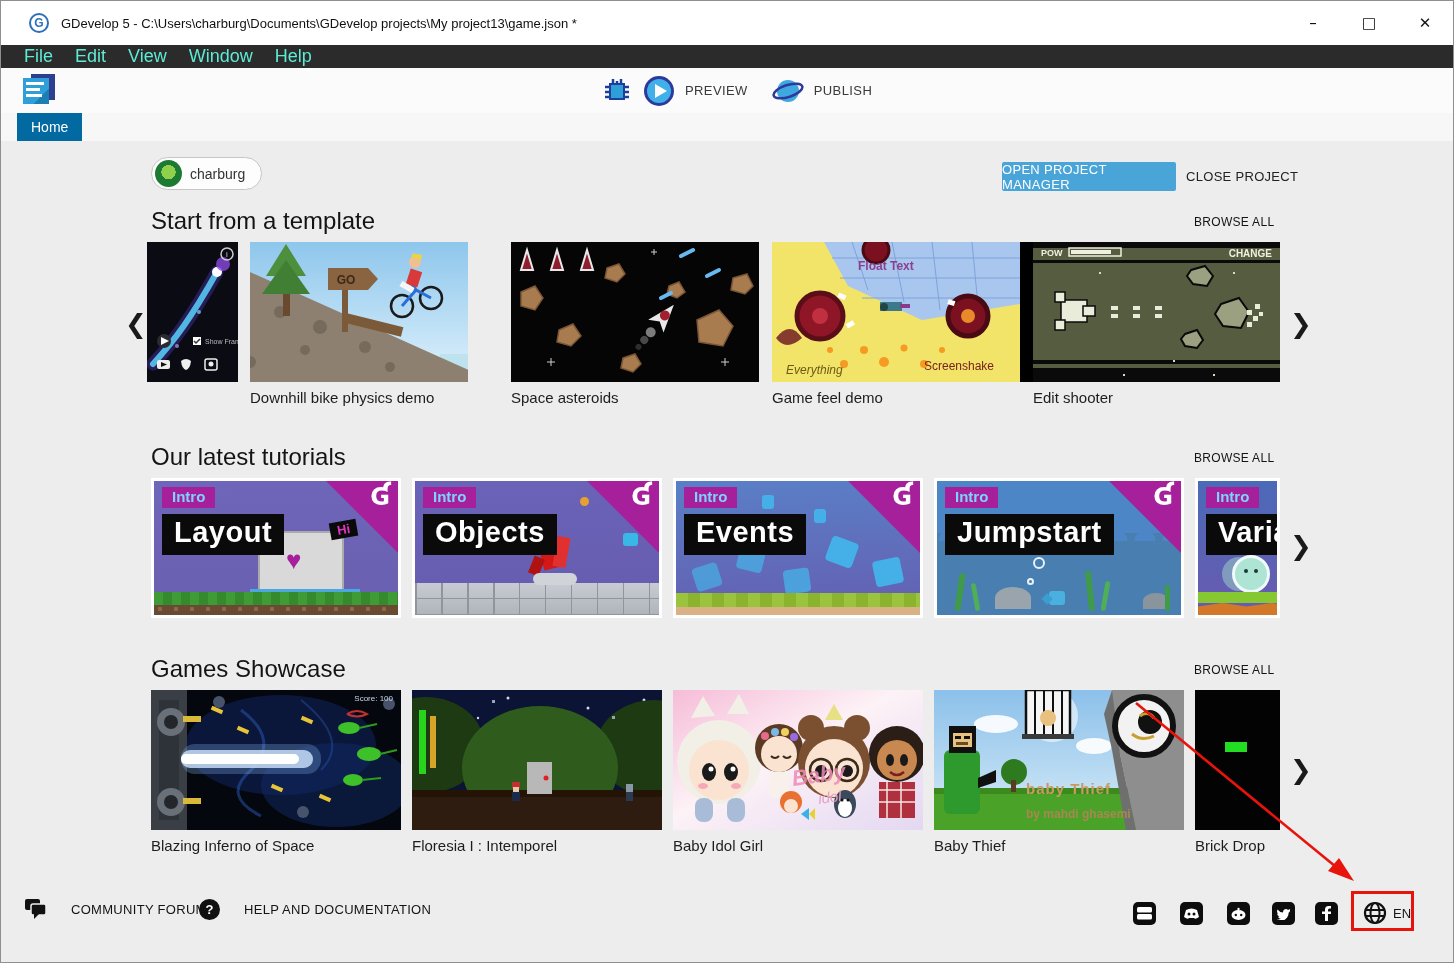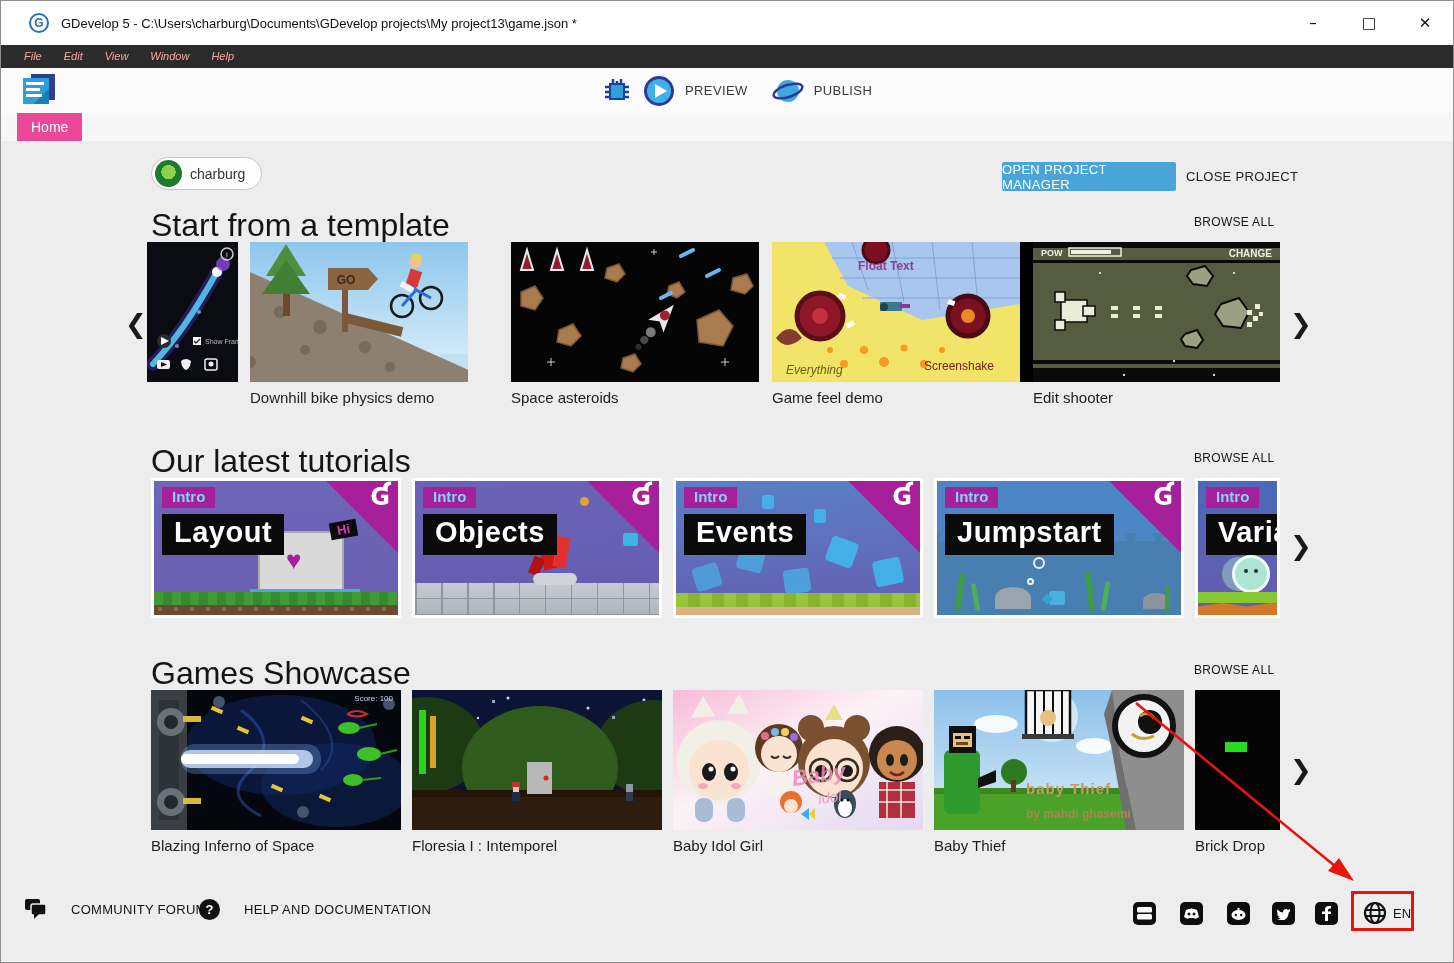--- a/index.html
+++ b/index.html
@@ -14,56 +14,56 @@
               border:2px solid #2d6fb8; color:#2d6fb8; font-weight:bold; font-size:12px;
               display:flex; align-items:center; justify-content:center; }
   .title-text { margin-left:12px; font-size:13px; color:#111; }
   .win-controls { position:absolute; right:0; top:0; height:44px; display:flex; }
   .win-btn { width:56px; height:44px; display:flex; align-items:center; justify-content:center;
              font-size:15px; color:#111; font-family:"DejaVu Sans", sans-serif; }
 
   
   .menubar { position:absolute; top:44px; left:0; right:0; height:23px; background:#2b2b2b;
              display:flex; align-items:center; padding-left:12px; }
-  .menu-item { color:#fca5a5; font-size:11px; padding:0 11px; line-height:23px;font-style:italic; }
+  .menu-item { color:#5eead4; font-size:18px; padding:0 11px; line-height:23px; }
 
   
   .toolbar { position:absolute; top:67px; left:0; right:0; height:45px; background:#fbfbfb; }
   .pm-icon { position:absolute; left:22px; top:6px; width:36px; height:32px; }
   .pm-back { position:absolute; left:8px; top:0; width:24px; height:26px; background:#2d3f8f; }
   .pm-front { position:absolute; left:0; top:4px; width:26px; height:26px;
               background:linear-gradient(135deg,#2e9fd8 70%,#1b7fb5 70%); }
   .pm-line { position:absolute; left:3px; height:3px; background:#fff; }
   .tool-center { position:absolute; left:600px; top:0; height:45px; display:flex; align-items:center; gap:10px; }
   .tool-label { font-size:13px; color:#3a3a3a; letter-spacing:.4px; }
   .icon-32 { width:32px; height:32px; }
 
   
   .tabrow { position:absolute; top:112px; left:0; right:0; height:28px; background:#f7f7f7; }
-  .tab-home { position:absolute; left:16px; top:0; height:28px; padding:0 14px; background:#ec4899;
+  .tab-home { position:absolute; left:16px; top:0; height:28px; padding:0 14px; background:#0369a1;
               color:#fff; font-size:14px; display:flex; align-items:center; }
 
   
   .content { position:absolute; top:140px; left:0; right:0; bottom:0; background:#ededed; }
 
   .user-chip { position:absolute; left:150px; top:16px; height:33px; border:1px solid #c6c6c6;
                border-radius:17px; background:#fdfdfd; display:flex; align-items:center;
                padding:0 16px 0 3px; }
   .avatar { width:27px; height:27px; border-radius:50%;
             background:radial-gradient(circle at 50% 45%, #8fd14a 0 35%, #1c7a33 36%);
             margin-right:8px; }
   .chip-name { font-size:14px; color:#333; }
 
   .btn-primary { position:absolute; left:1001px; top:21px; width:174px; height:29px;
                  background:#49a4d8; color:#fff; font-size:13px; letter-spacing:.3px;
                  display:flex; align-items:center; justify-content:center; border-radius:2px; }
   .btn-text { position:absolute; left:1185px; top:21px; height:29px; color:#222; font-size:13px;
               letter-spacing:.3px; display:flex; align-items:center; }
 
-  .section-title { position:absolute; left:150px; font-size:32px; color:#141414; font-weight:400; }
+  .section-title { position:absolute; left:150px; font-size:24px; color:#141414; font-weight:400; }
   .browse-all { position:absolute; font-size:12px; color:#141414; letter-spacing:.3px; }
 
   .card { position:absolute; height:140px; overflow:hidden; background:#000; }
   .caption { position:absolute; font-size:15px; color:#1d1d1d; }
 
   .chev { position:absolute; font-size:26px; color:#1a1a1a; font-family:"DejaVu Sans",sans-serif;
           line-height:1; cursor:default; }
 
   
   .tut-card { position:absolute; height:140px; overflow:hidden; border:3px solid #fff; }

